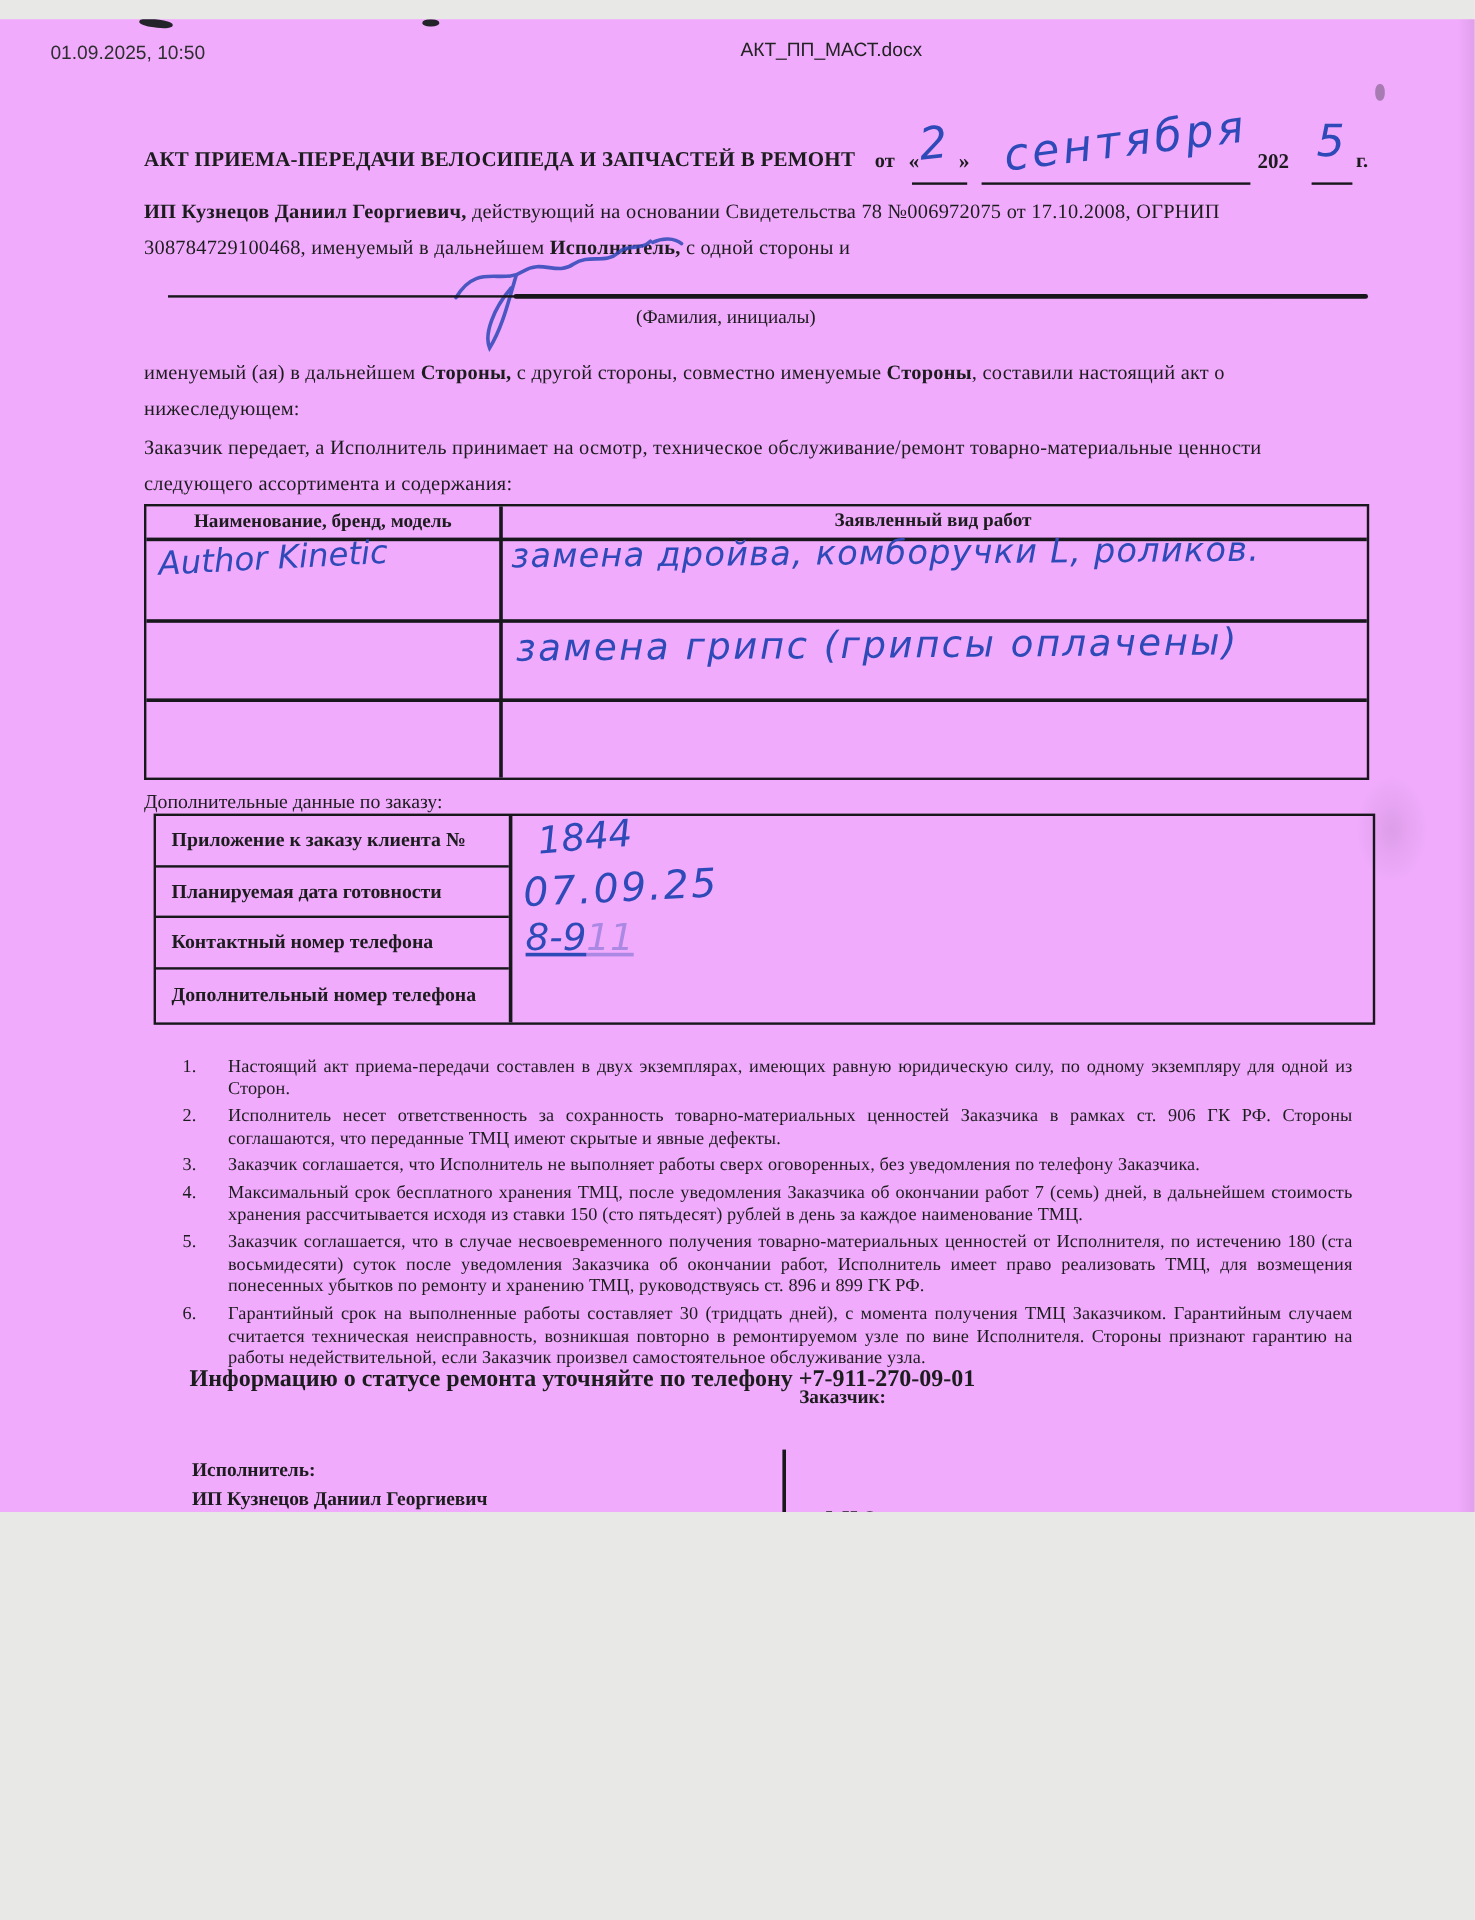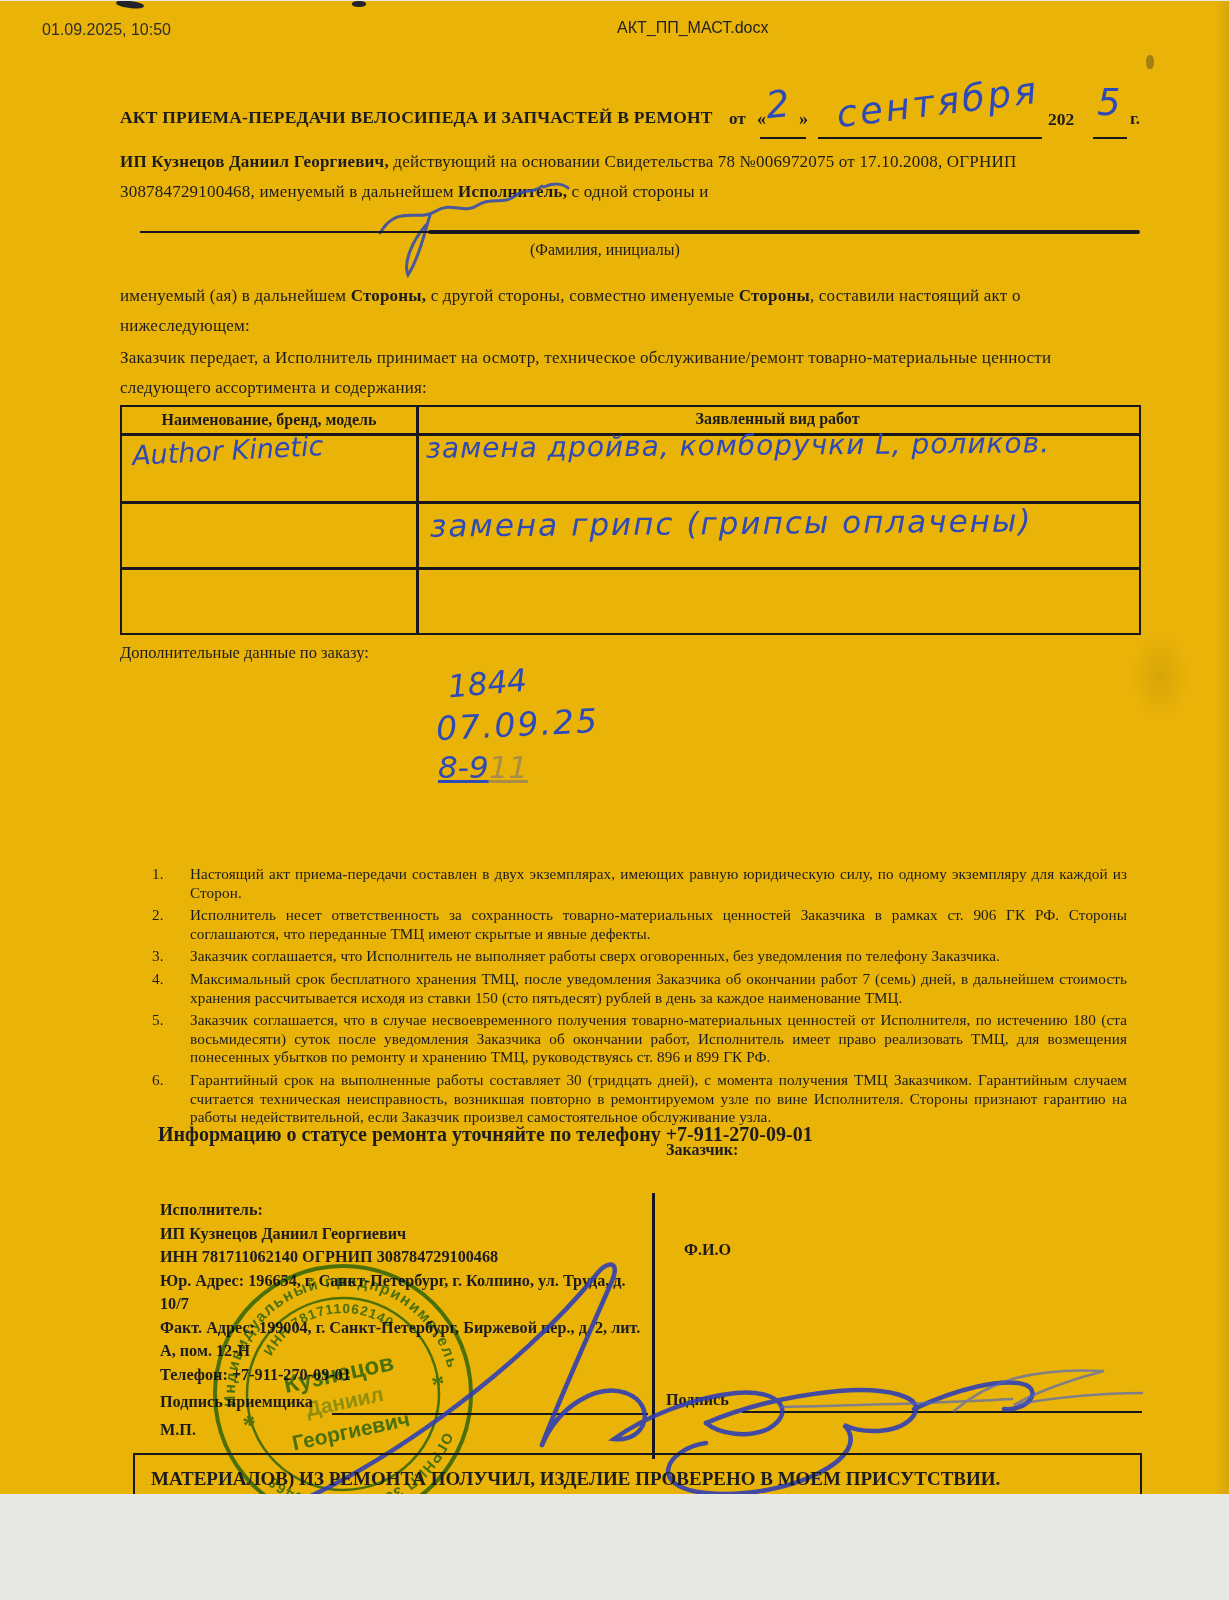--- a/index.html
+++ b/index.html
@@ -1,16 +1,16 @@
 <!DOCTYPE html>
 <html><head>
 <meta charset="utf-8">
 <style>
   html,body{margin:0;padding:0;background:#e8e8e6;}
-  #page{position:relative;width:1229px;height:1493px;margin:1px auto;background:#eab308;
+  #page{position:relative;width:1229px;height:1244px;margin:16px auto;background:#f0abfc;
         font-family:"Liberation Serif",serif;color:#1c1c1e;overflow:hidden;}
   .abs{position:absolute;}
   .sans{font-family:"Liberation Sans",sans-serif;}
   .b{font-weight:bold;}
   .hand{font-family:"DejaVu Sans",sans-serif;font-style:italic;color:#2e49b8;white-space:nowrap;}
   .hline{position:absolute;background:#17171c;}
   .ul{position:absolute;background:#17171c;height:2px;}
   .para{font-size:17px;line-height:30px;letter-spacing:.2px;}
   .cellline{position:absolute;left:0;right:0;background:#17171c;height:2.5px;}
   .vline{position:absolute;top:0;bottom:0;background:#17171c;width:2.5px;}
@@ -80,30 +80,37 @@
     <div class="cellline" style="top:160px;"></div>
     <div class="abs b" style="left:0;top:4px;width:294px;text-align:center;font-size:16px;">Наименование, бренд, модель</div>
     <div class="abs b" style="left:294px;top:3px;width:723px;text-align:center;font-size:16px;">Заявленный вид работ</div>
   </div>
   <div class="abs hand" style="left:132px;top:434px;font-size:27px;transform:rotate(-3deg);">Author Kinetic</div>
   <div class="abs hand" style="left:426px;top:428px;font-size:28px;letter-spacing:1px;transform:rotate(-.5deg);">замена дройва, комборучки L, роликов.</div>
   <div class="abs hand" style="left:430px;top:504px;font-size:31px;letter-spacing:2px;transform:rotate(-.5deg);">замена грипс (грипсы оплачены)</div>
 
   <div class="abs" style="left:120px;top:642px;font-size:16.5px;">Дополнительные данные по заказу:</div>
 
+  <div class="tbox" style="left:128px;top:662px;width:1014px;height:172px;">
+    <div class="vline" style="left:294px;"></div>
+    <div class="t2row" style="width:294px;">Приложение к заказу клиента №</div>
+    <div class="t2row" style="width:294px;">Планируемая дата готовности</div>
+    <div class="t2row" style="width:294px;">Контактный номер телефона</div>
+    <div class="t2row" style="width:294px;">Дополнительный номер телефона</div>
+  </div>
   <div class="abs hand" style="left:448px;top:664px;font-size:31px;transform:rotate(-5deg);">1844</div>
   <div class="abs hand" style="left:436px;top:704px;font-size:33px;letter-spacing:2px;transform:rotate(-3deg);">07.09.25</div>
   <div class="abs hand" style="left:438px;top:748px;font-size:31px;text-decoration:underline;">
     <span>8-9</span><span style="opacity:.35;">11</span>
   </div>
 
   <div class="abs" style="left:152px;top:864px;width:975px;font-size:15.2px;line-height:18.6px;letter-spacing:.1px;">
     <div class="term">
         <span class="num">1.</span>
-        <span class="txt">Настоящий акт приема-передачи составлен в двух экземплярах, имеющих равную юридическую силу, по одному экземпляру для каждой из Сторон.</span>
+        <span class="txt">Настоящий акт приема-передачи составлен в двух экземплярах, имеющих равную юридическую силу, по одному экземпляру для одной из Сторон.</span>
       </div>
     <div class="term">
         <span class="num">2.</span>
         <span class="txt">Исполнитель несет ответственность за сохранность товарно-материальных ценностей Заказчика в рамках ст. 906 ГК РФ. Стороны соглашаются, что переданные ТМЦ имеют скрытые и явные дефекты.</span>
       </div>
     <div class="term">
         <span class="num">3.</span>
         <span class="txt">Заказчик соглашается, что Исполнитель не выполняет работы сверх оговоренных, без уведомления по телефону Заказчика.</span>
       </div>
     <div class="term">

